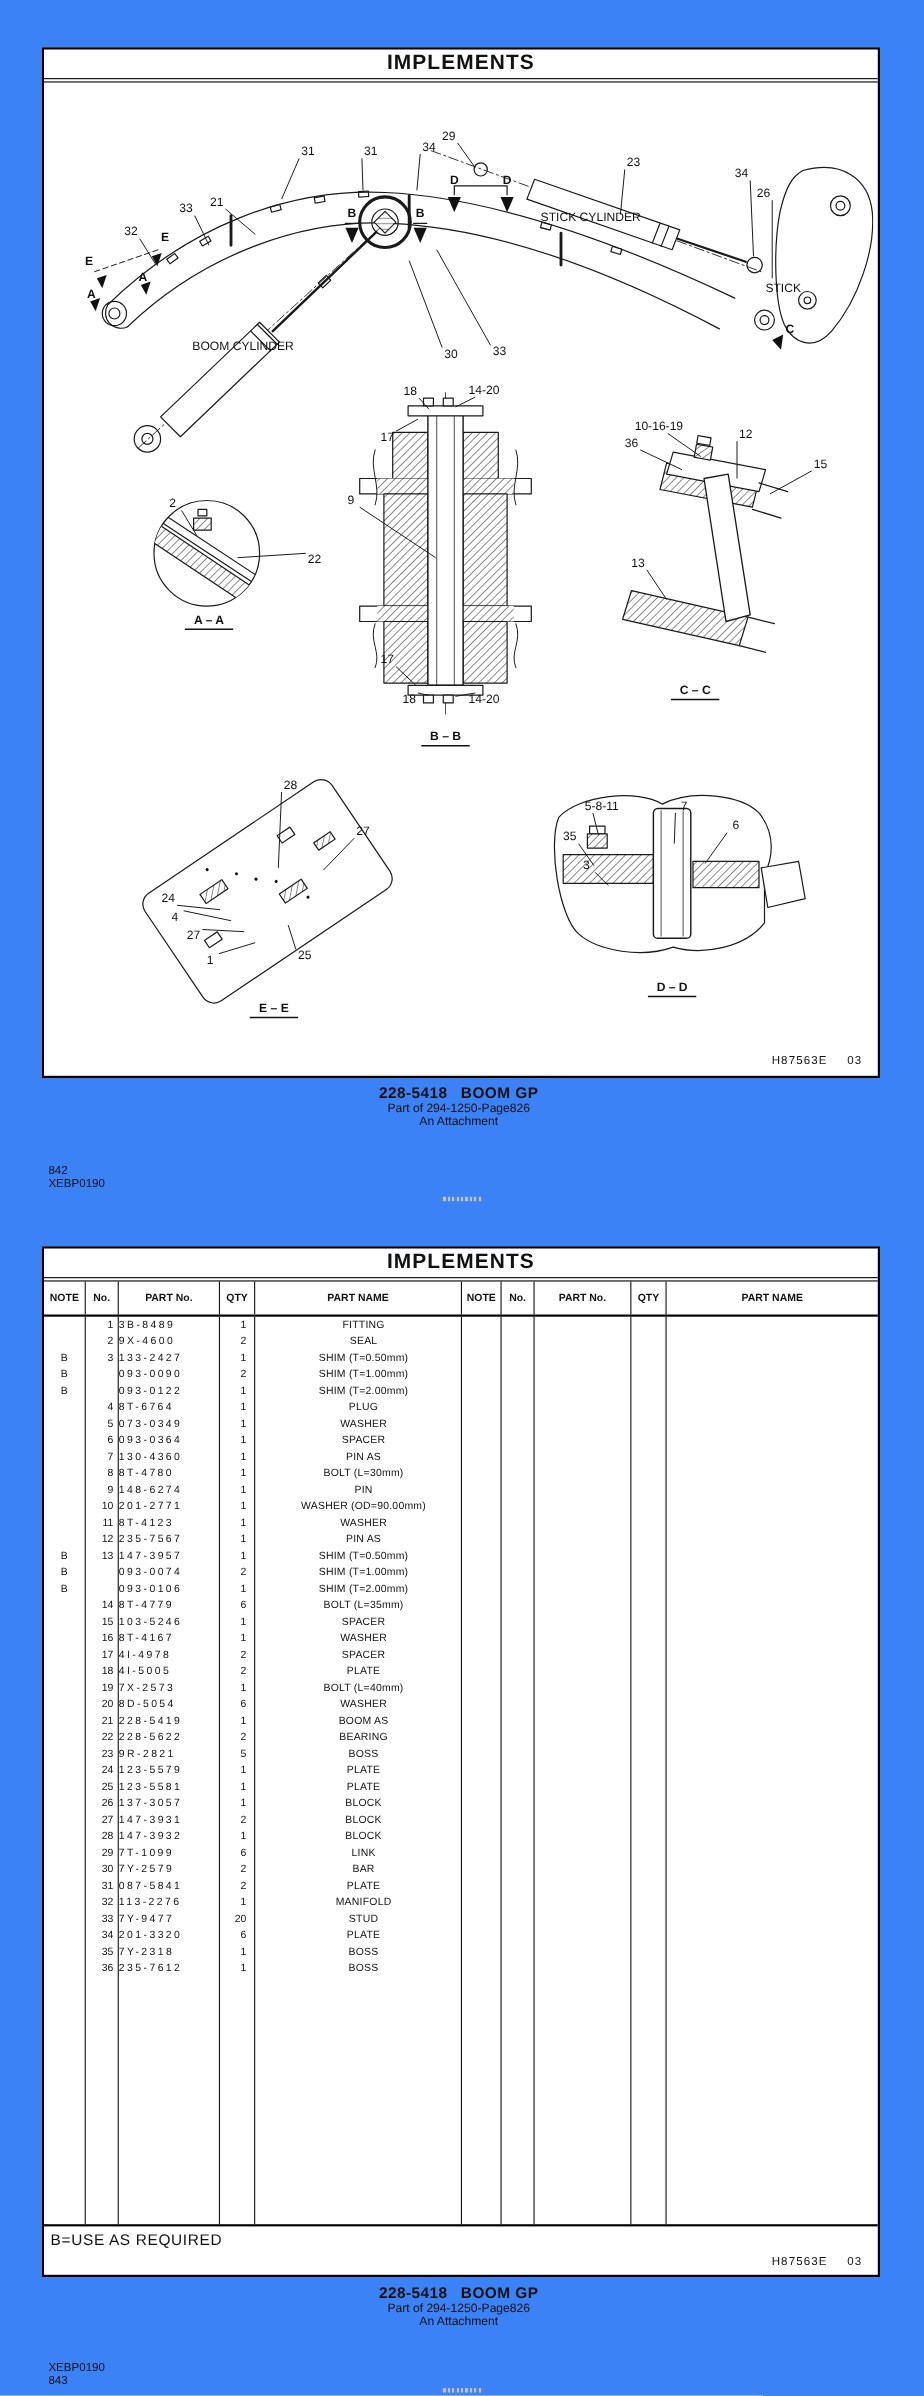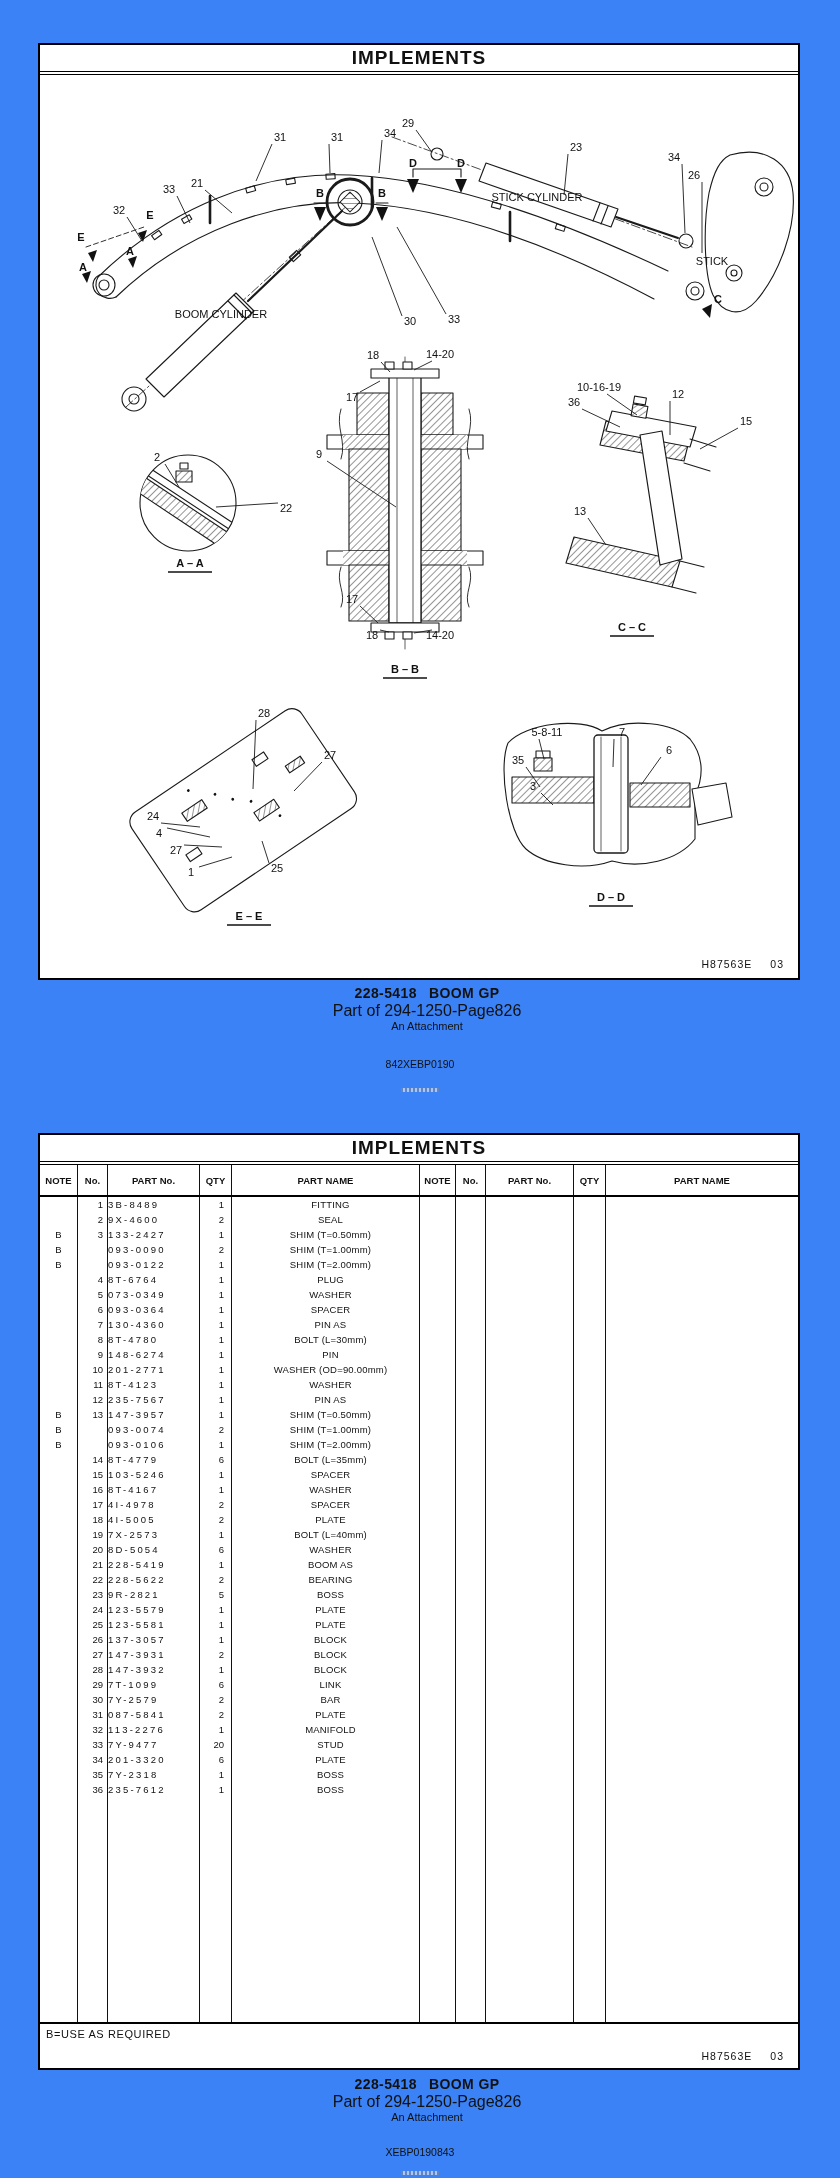--- a/index.html
+++ b/index.html
@@ -16,27 +16,27 @@
   
   .diagram-area{position:absolute;left:0;right:0;top:30px;bottom:0;}
   svg{display:block;}
   svg text{font-family:"Liberation Sans",sans-serif;font-size:11px;fill:#111;text-anchor:middle;}
   svg text.b{font-weight:bold;}
   .ldr{stroke:#1a1a1a;stroke-width:0.9;}
   .plate-code{position:absolute;right:14px;bottom:8px;font-size:10.5px;letter-spacing:1px;}
   .plate-code .rev{margin-left:18px;}
 
   
-  .caption{position:absolute;left:48px;width:758px;text-align:center;line-height:1.1;}
+  .caption{position:absolute;left:38px;width:758px;text-align:center;line-height:1.1;}
   .cap1{top:986px;} .cap2{top:2077px;}
   .cap-title{font-size:14px;font-weight:bold;letter-spacing:0.4px;}
   .cap-title .gap{display:inline-block;width:12px;}
-  .cap-sub{font-size:16px;margin-top:1px;}
+  .cap-sub{font-size:11px;margin-top:1px;}
   .cap-sub2{font-size:11px;}
-  .folio{position:absolute;left:44px;right:44px;display:flex;justify-content:center;font-size:10.5px;}
+  .folio{position:absolute;left:44px;right:44px;display:flex;justify-content:flex-end;font-size:10.5px;flex-direction:column;}
   .folio1{top:1058px;} .folio2{top:2146px;}
   .smudge{position:absolute;left:401px;width:38px;height:4px;opacity:.55;
           background:repeating-linear-gradient(90deg,#888 0 2px,#fff 2px 4px);}
   .sm1{top:1088px;} .sm2{top:2171px;}
 
   
   .thead{height:30px;border-bottom:2px solid #000;display:flex;}
   .hcell{display:flex;align-items:center;justify-content:center;font-size:9.5px;font-weight:bold;
          border-right:1.2px solid #111;box-sizing:border-box;}
   .hcell:last-child{border-right:none;}
@@ -45,21 +45,21 @@
   .col:last-child{border-right:none;}
   .grow{flex:1;}
   .cell{height:15px;line-height:15px;font-size:9.5px;white-space:nowrap;box-sizing:border-box;}
   .col.c-note .cell{text-align:center;}
   .col.c-no .cell{text-align:right;padding-right:4px;}
   .col.c-part .cell{text-align:left;padding-right:5px;letter-spacing:2.2px;}
   .col.c-qty .cell{text-align:right;padding-right:7px;}
   .col.c-name .cell{text-align:center;padding-left:10px;letter-spacing:0.2px;}
   .cell.ind{padding-left:19px;}
   .foot-band{height:44px;border-top:2px solid #000;position:relative;}
-  .footnote{position:absolute;left:6px;top:4px;font-size:11px;letter-spacing:0.6px;}
+  .footnote{position:absolute;left:6px;top:4px;font-size:14px;letter-spacing:0.6px;}
   .plate-code2{position:absolute;right:14px;bottom:6px;font-size:10.5px;letter-spacing:1px;}
   .plate-code2 .rev{margin-left:18px;}
 </style>
 </head>
 <body>
 
 <div class="canvas">
 
   <section class="page page1">
     <div class="titlebar">

